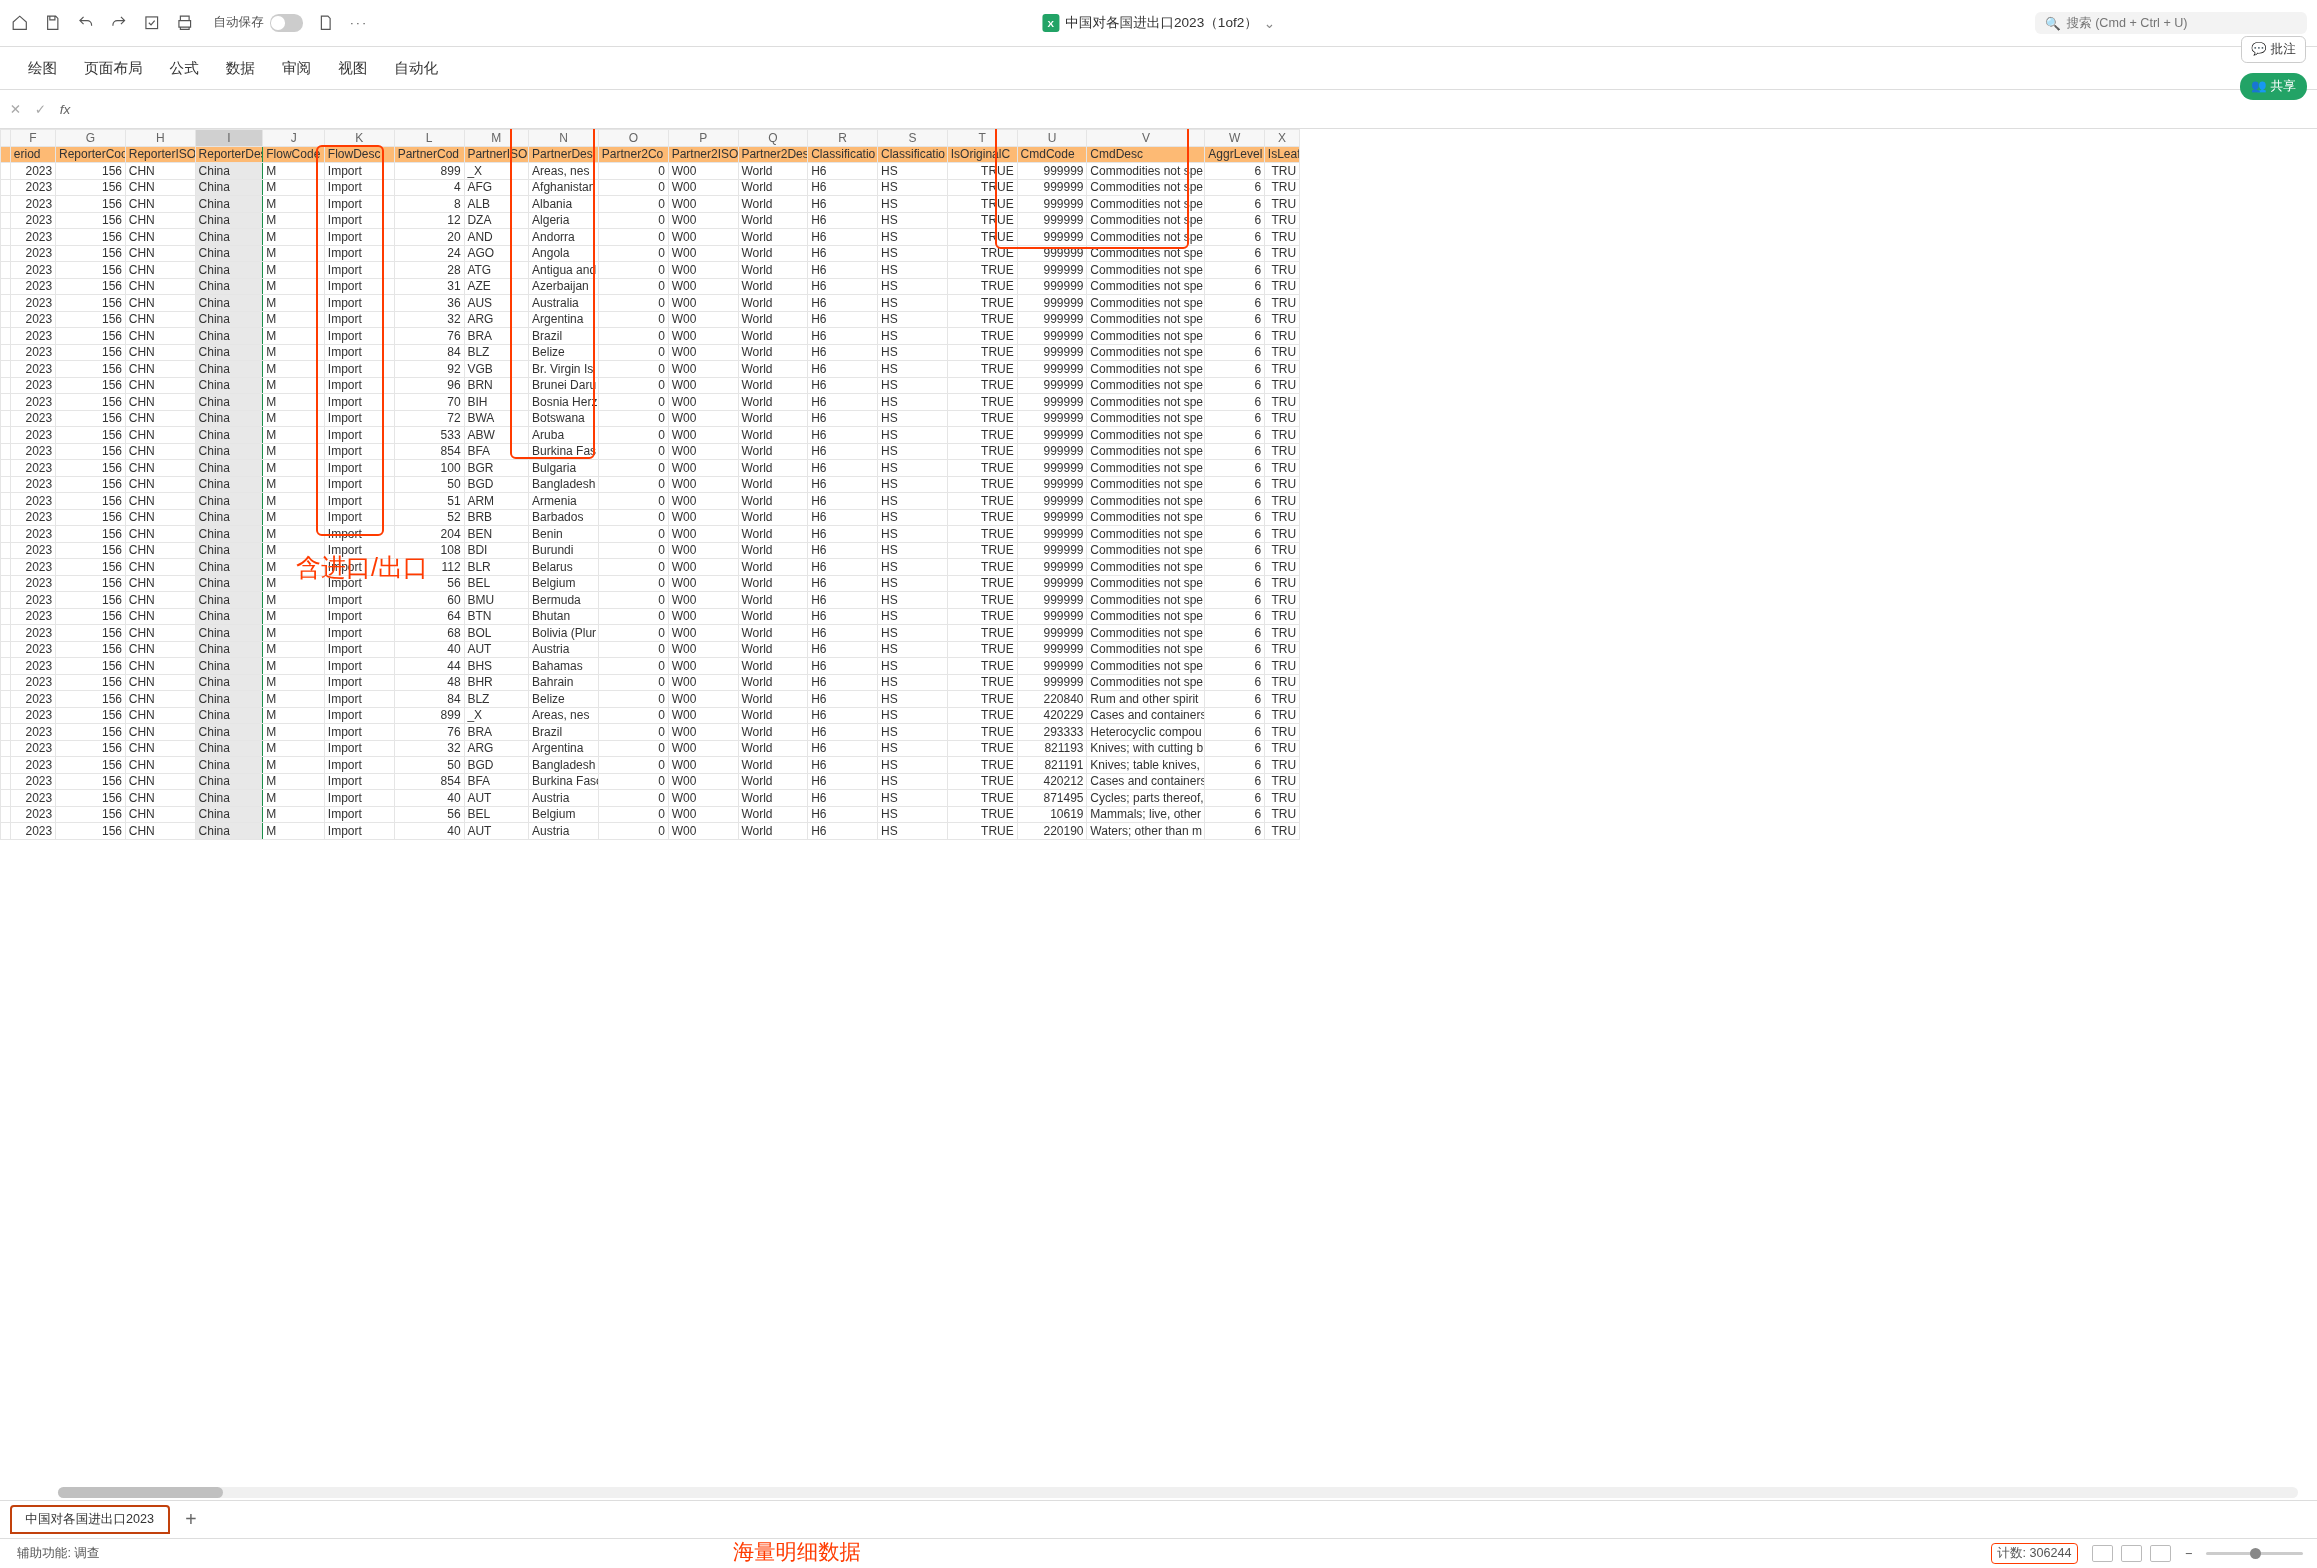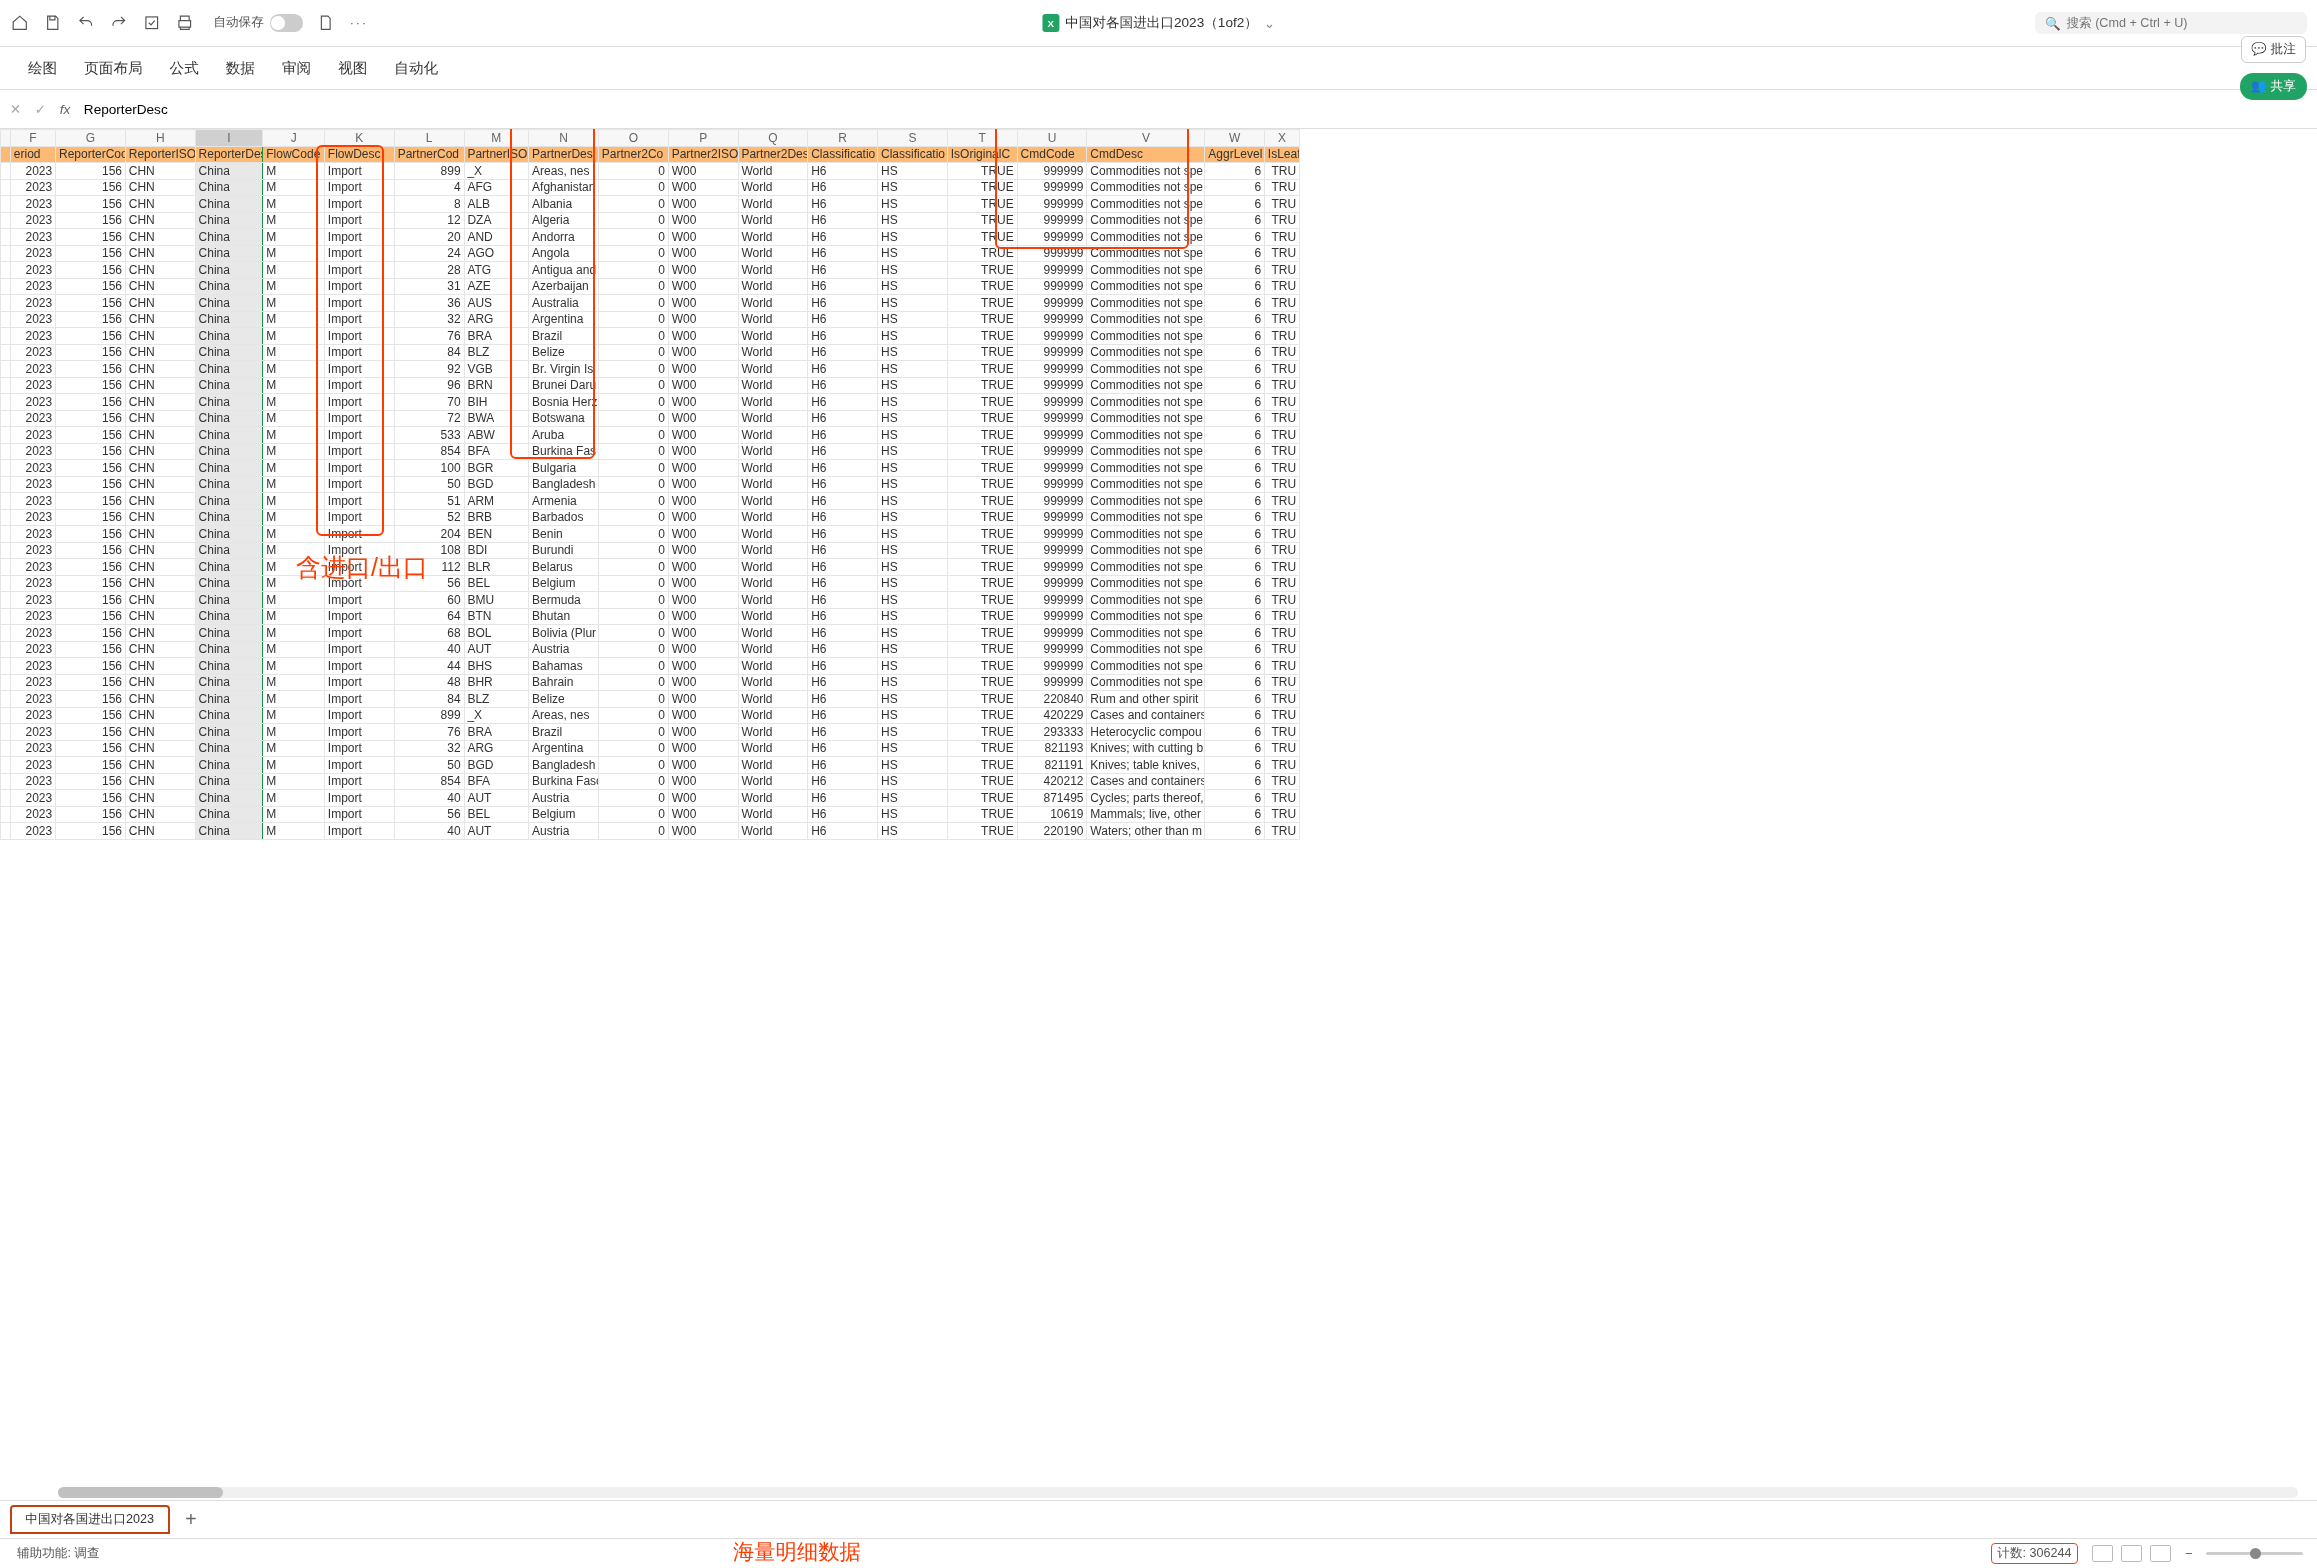--- a/index.html
+++ b/index.html
@@ -159,21 +159,20 @@
   <div class="right">
     <span class="comment-btn">💬 <span>批注</span></span>
     <span class="share-btn">👥 <span>共享</span></span>
   </div>
 </div>
 
 <div class="formula-bar">
   <span style="color:#aaa;">✕</span>
   <span style="color:#aaa;">✓</span>
   <span class="fx-sym">fx</span>
-  <input class="formula-input" value="ReporterDesc" style="">
 </div>
 
 <div class="grid-area">
 
   <div class="annotation" style="top:422px; left:284px;margin-left:12px;">含进口/出口</div>
 
   <div class="anno-box" style="top:15.5px; left:316px; width:68px; height:391px;"></div>
   <div class="anno-box" style="top:-35px; left:510px; width:85px; height:365px;"></div>
   <div class="anno-box" style="top:-35px; left:995px; width:194px; height:155px;"></div>
 

